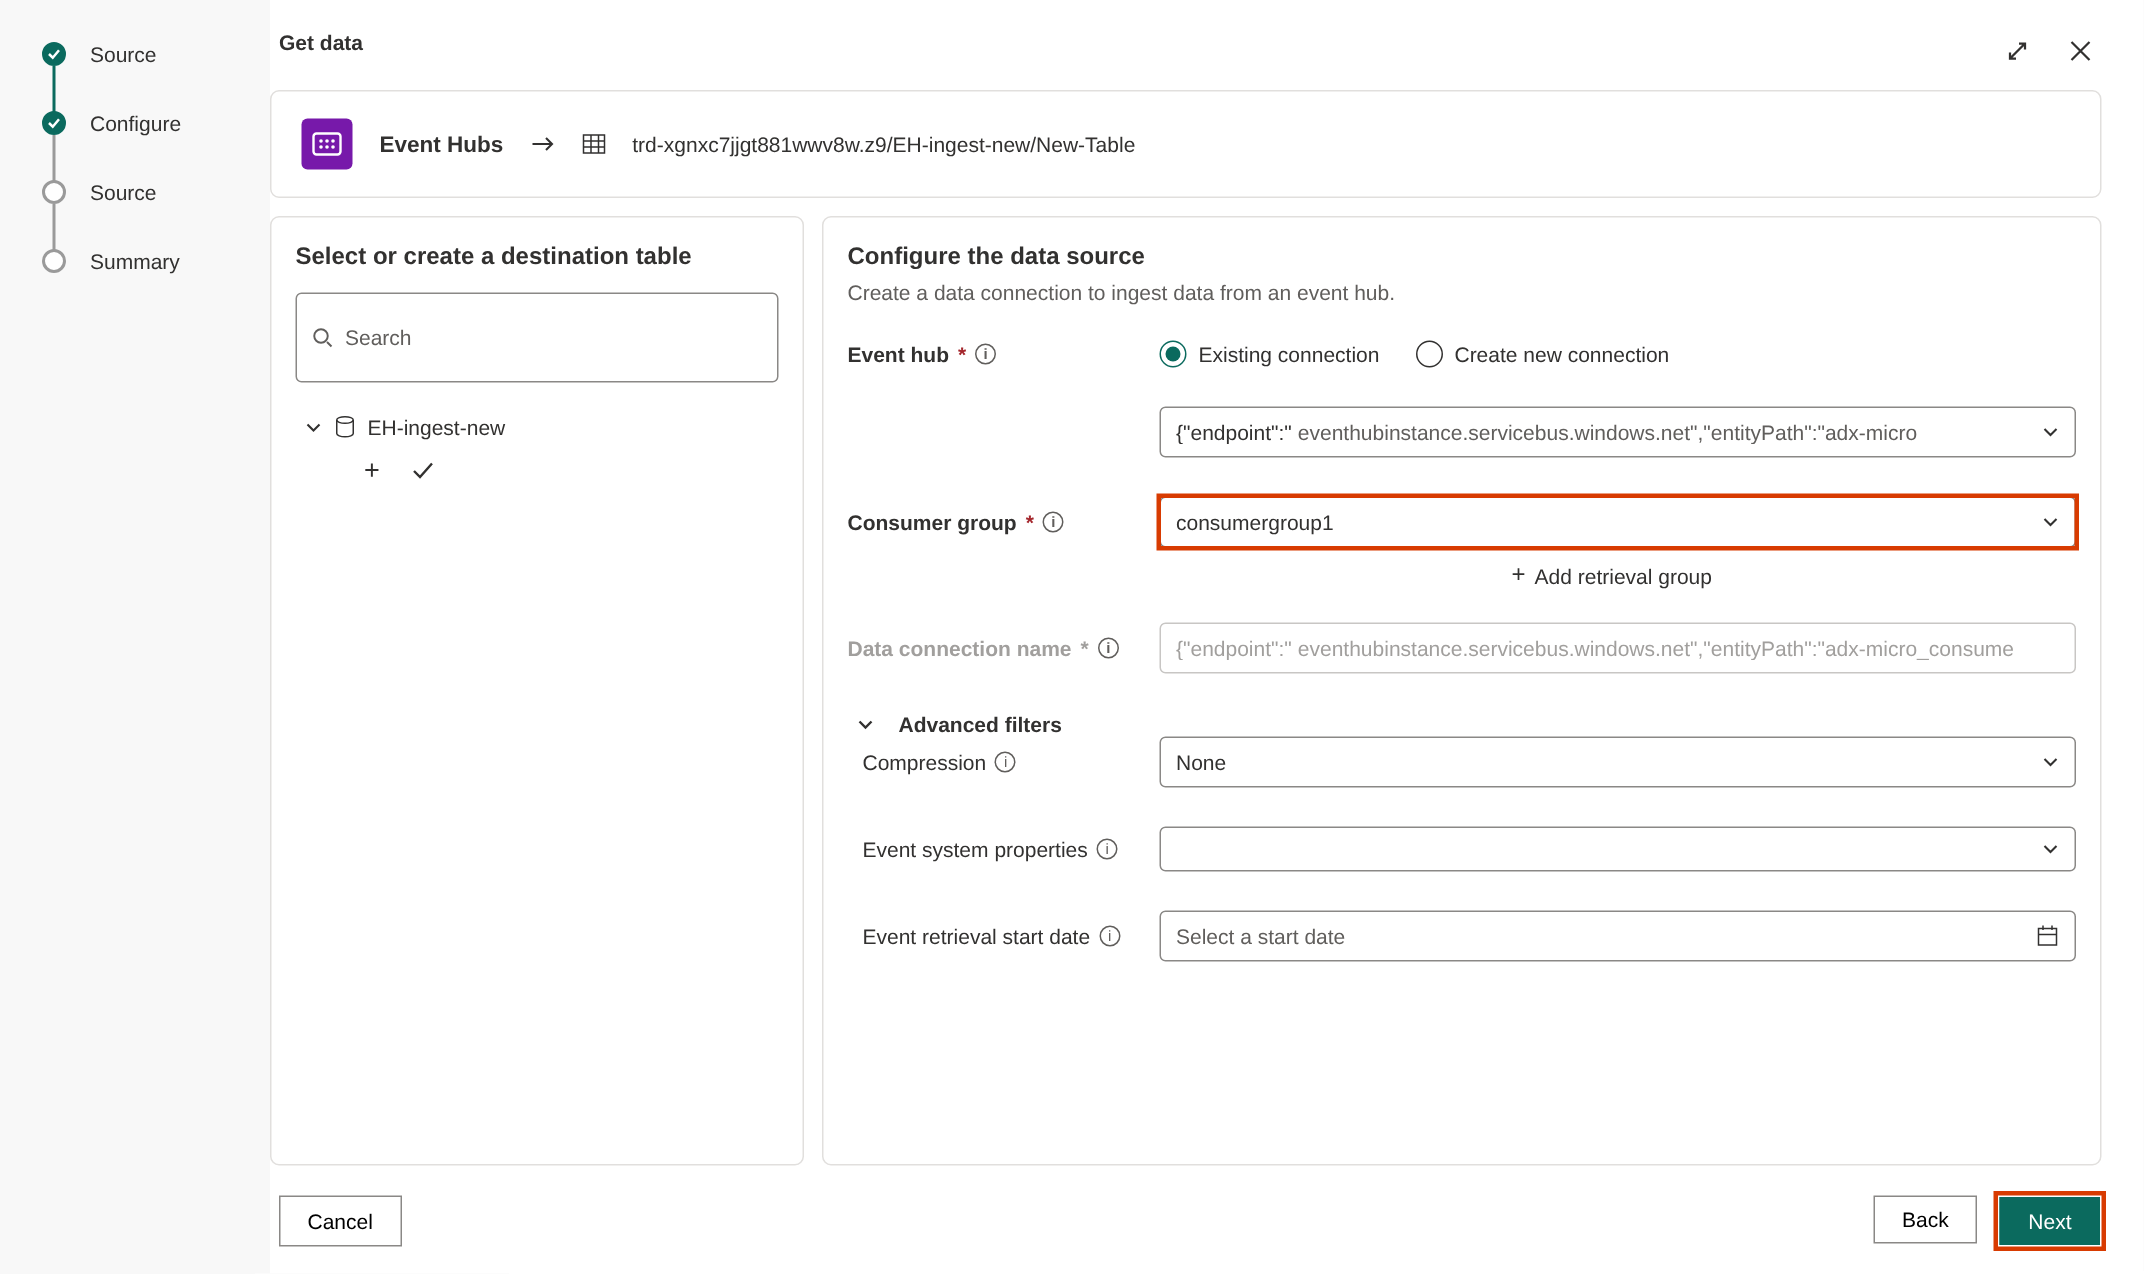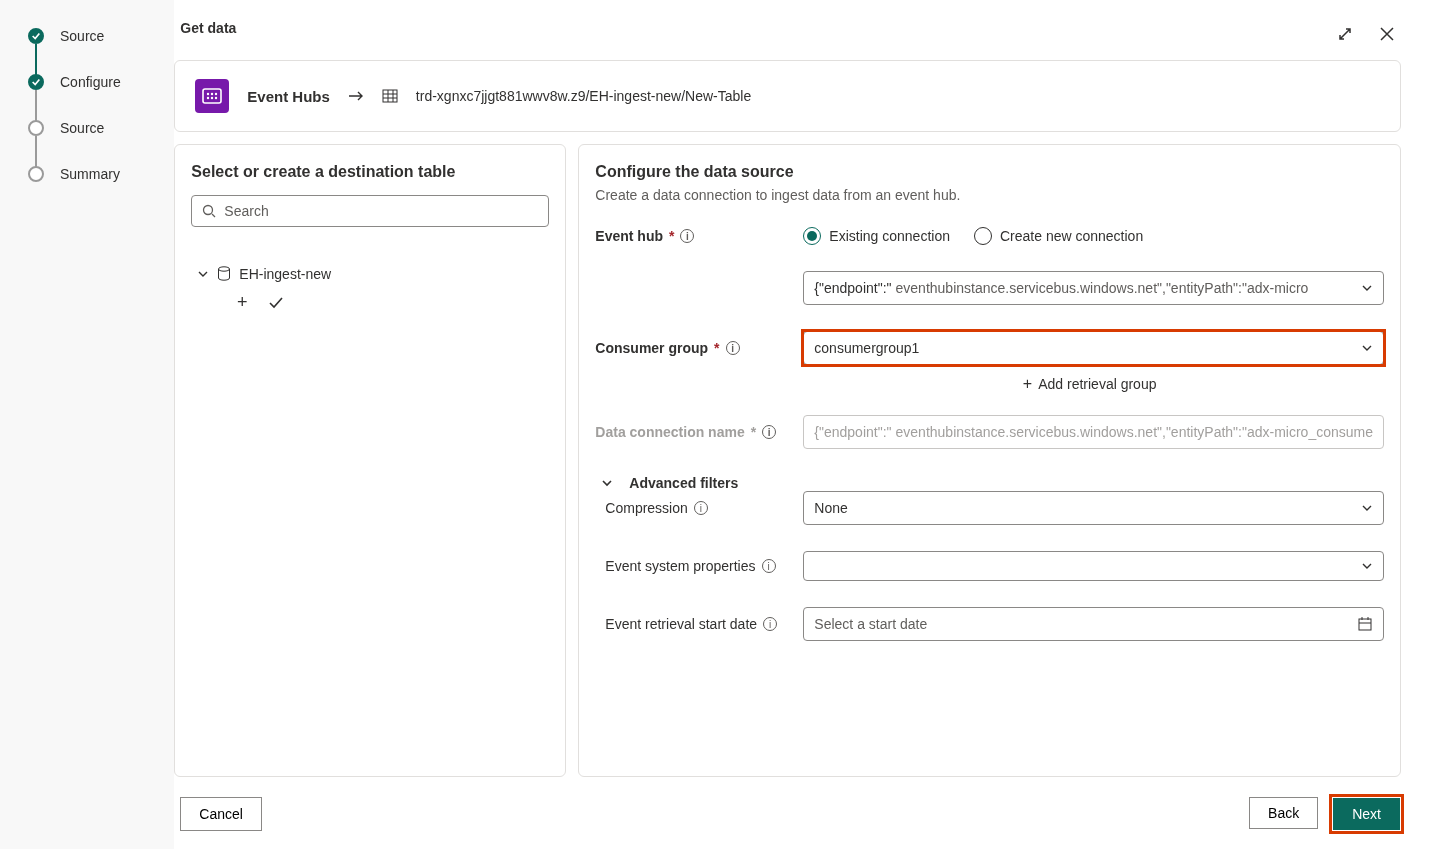--- a/index.html
+++ b/index.html
@@ -15,25 +15,25 @@
 .header-row { display:flex; align-items:flex-start; justify-content:space-between; padding-left: 6px;}
 .header-texts h4 { font-size: 14px; font-weight: 600; color:#323130; margin-bottom:2px;}
 .header-texts h2 { font-size: 22px; font-weight: 600; }
 .icon-btn { width: 28px; height: 28px; display:flex; align-items:center; justify-content:center; cursor:pointer; }
 .breadcrumb-card { border: 1px solid #e1dfdd; border-radius: 6px; padding: 18px 20px; display:flex; align-items:center; gap:18px;text-align:right; }
 .eh-icon { width: 34px; height: 34px; background: #7719aa; border-radius: 4px; display:flex; align-items:center; justify-content:center; }
 .breadcrumb-title { font-weight: 600; font-size: 15px; }
 .breadcrumb-path { color:#323130; }
 .panels { display:flex; gap:12px; flex:1; min-height:0; }
 .panel { border: 1px solid #e1dfdd; border-radius: 6px; padding: 18px 16px; background:#fff; }
-.panel-left { width: 392px; }
+.panel-left { width: 356px; }
 .panel-right { flex:1; }
 .panel h3 { font-size: 16px; font-weight: 600; margin-bottom: 6px; }
 .panel-sub { color:#605e5c; font-size:14px; margin-bottom: 14px;}
-.search-box { display:flex; align-items:center; gap:8px; border:1px solid #8a8886; border-radius:4px; padding: 7px 10px; margin-bottom:35px; color:#605e5c; margin-top:14px;}
+.search-box { display:flex; align-items:center; gap:8px; border:1px solid #8a8886; border-radius:4px; padding: 21px 10px; margin-bottom:18px; color:#605e5c; margin-top:14px;}
 .tree-row { display:flex; align-items:center; gap:8px; padding:4px 6px; }
 .tree-row .chev { width:12px; }
 .newtable-row { display:flex; align-items:center; gap:14px; margin-left: 40px; margin-top:6px;}
 .plus { width:22px; display:flex; justify-content:center; font-size:18px; color:#323130;}
 .newtable-input { border:1px solid #8a8886; border-radius:4px; padding:6px 10px; width:200px; }
 .field-row { display:flex; align-items:center; margin-bottom: 26px; gap: 8px;}
 .field-label-col { width: 200px; display:flex; align-items:center; gap:6px; font-weight:600;}
 .req { color:#a4262c; }
 .info { width:14px; height:14px; border:1px solid #605e5c; border-radius:50%; font-size:10px; display:flex; align-items:center; justify-content:center; color:#605e5c;}
 .radio-group { display:flex; gap:24px; align-items:center; }

